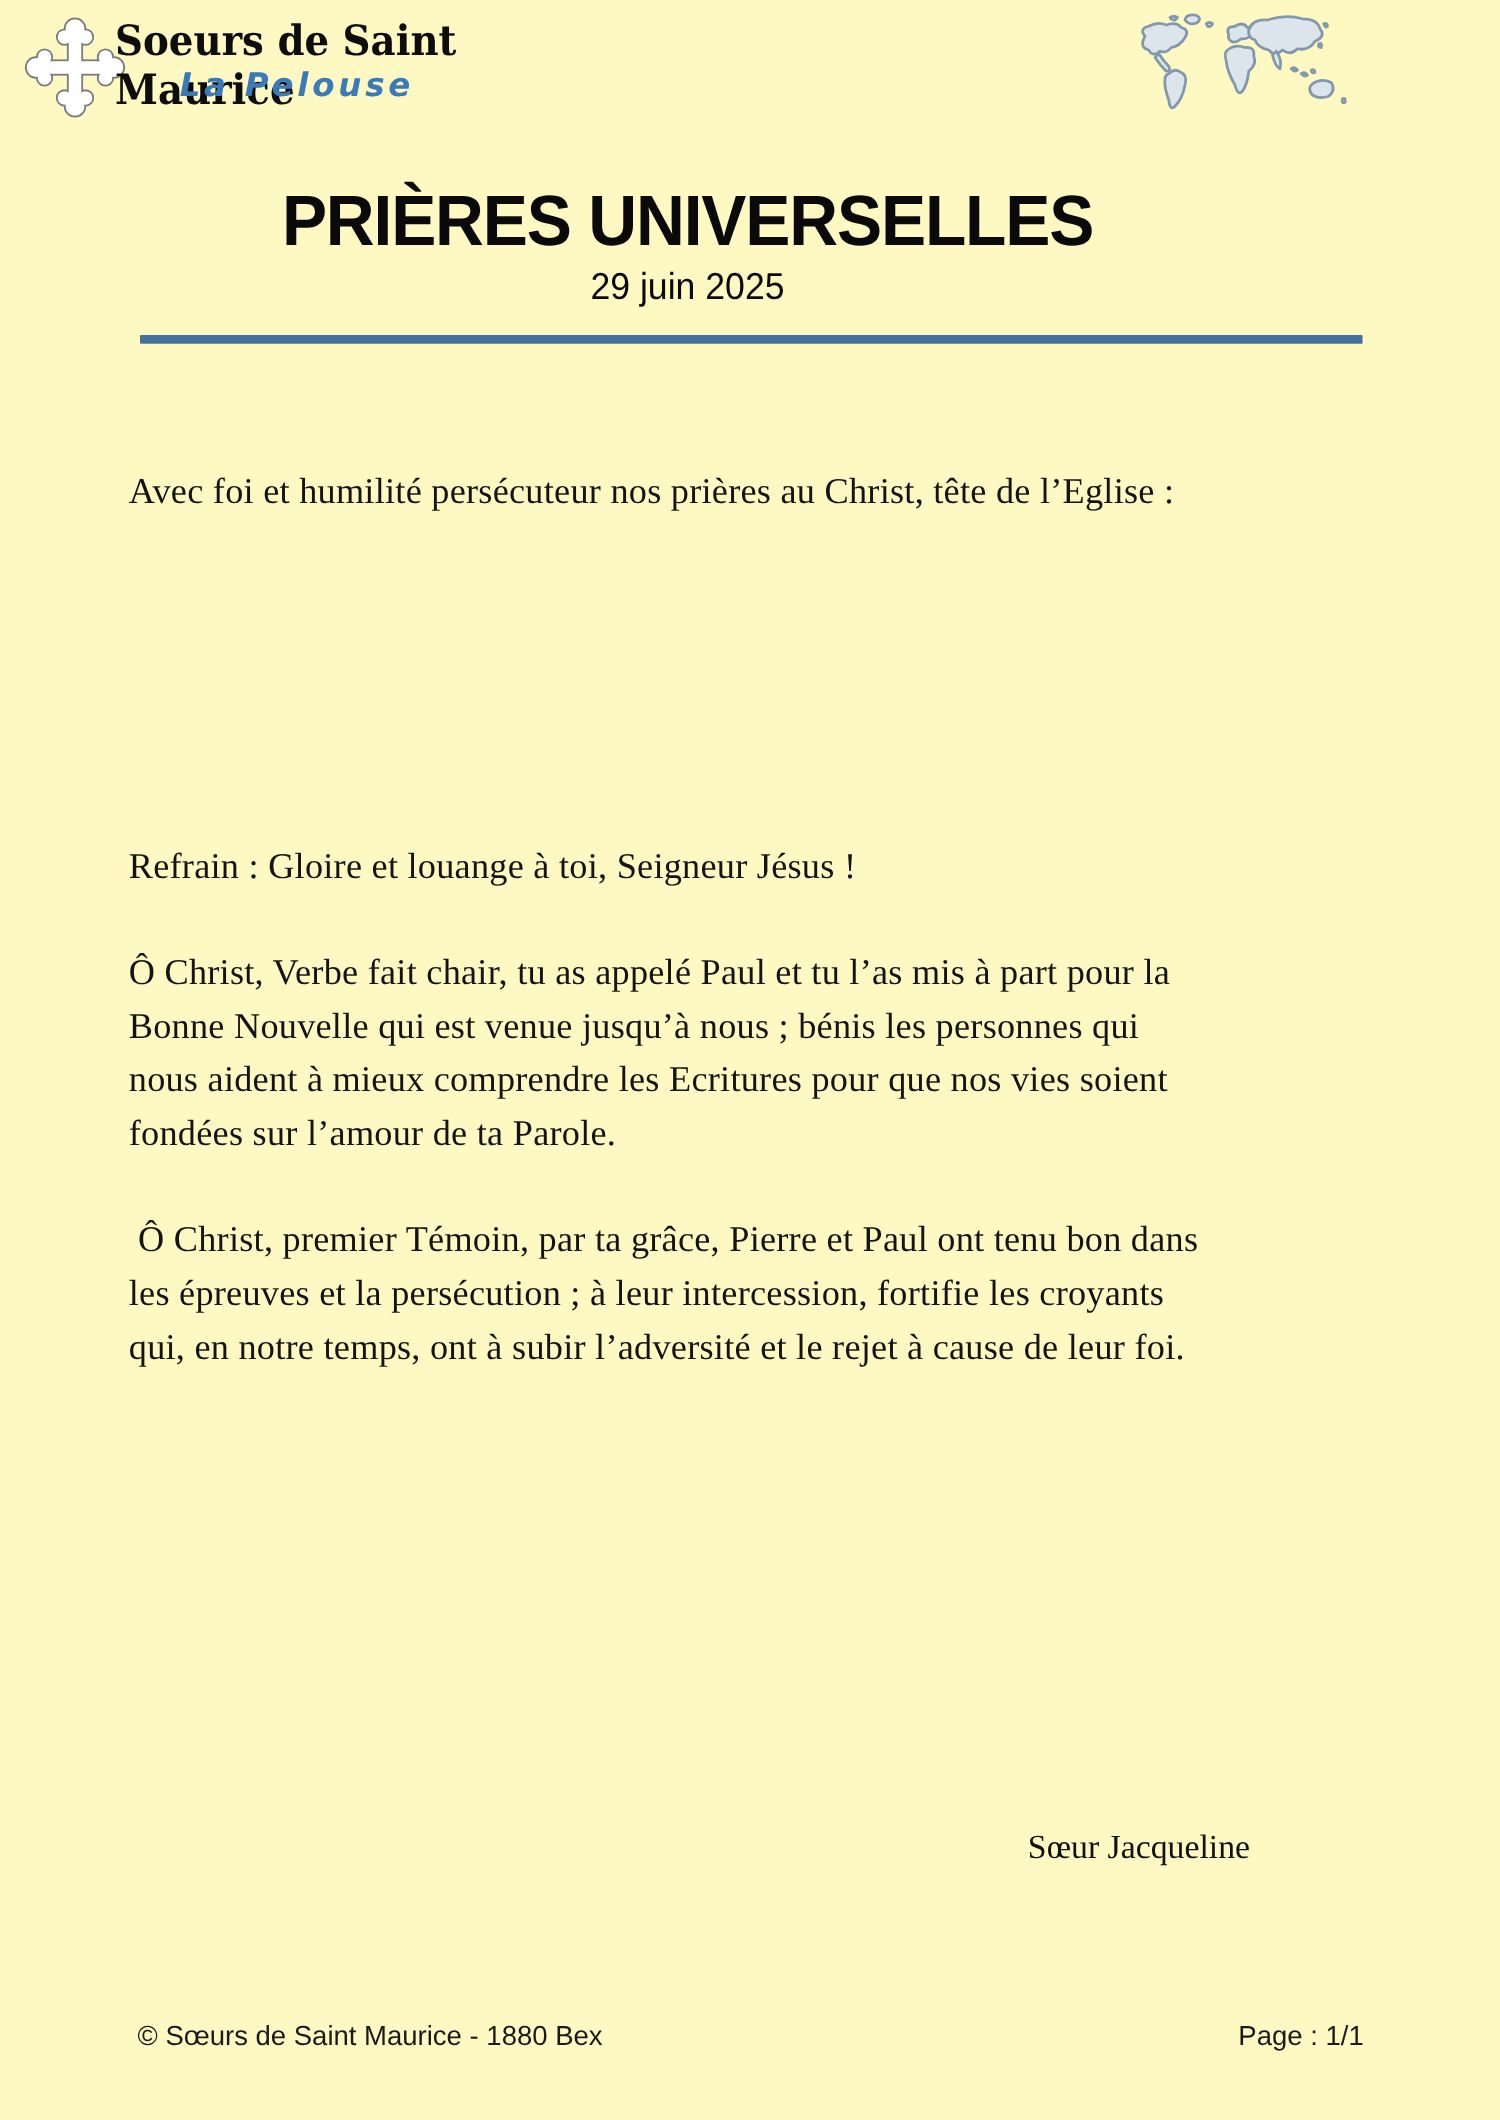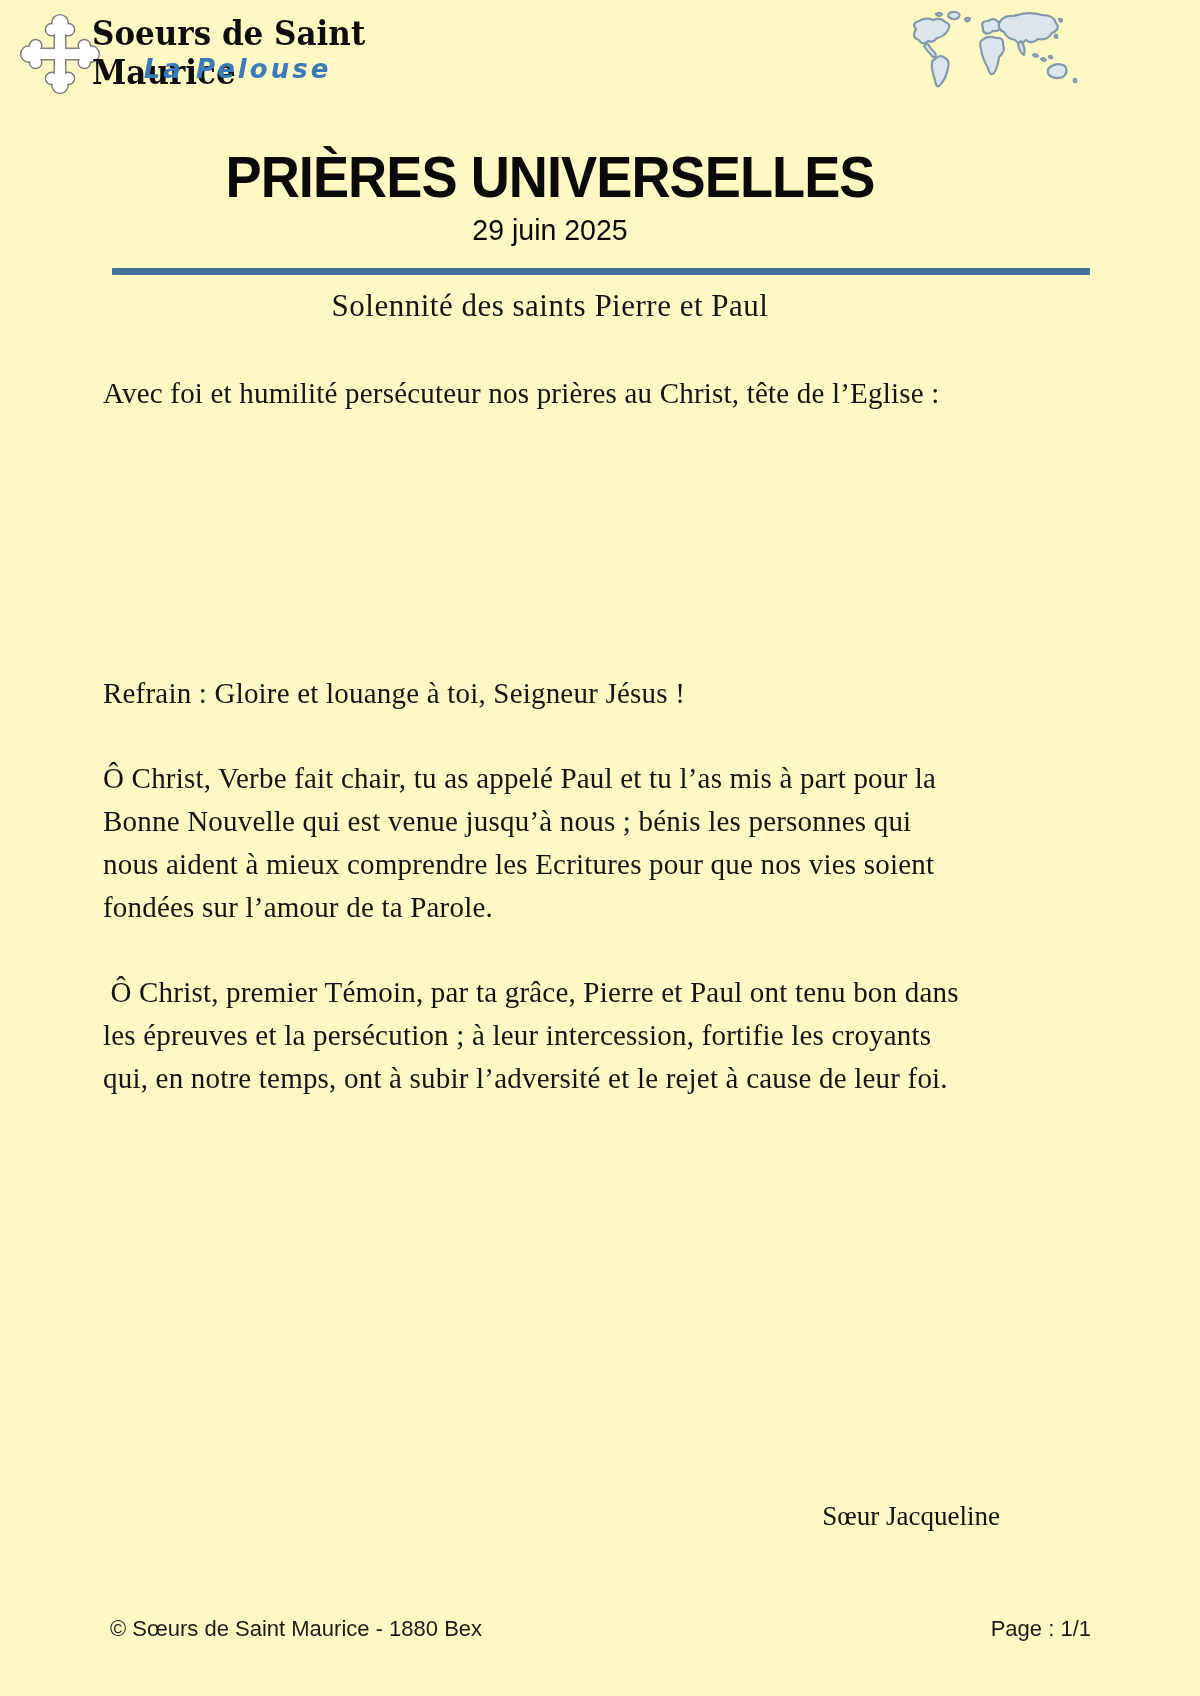--- a/index.html
+++ b/index.html
@@ -51,21 +51,21 @@
     white-space:pre-wrap;letter-spacing:0.2px;
   }
   .p-intro{top:372px;}
   .p-prayer1{top:459px;}
   .p-refrain{top:672px;}
   .p-prayer2{top:757px;}
   .p-prayer3{top:971px;}
   .p-prayer4{top:1143px;}
   .signature{
     position:absolute;right:200px;top:1462px;
-    font-family:"Liberation Serif", serif;font-size:27px;color:#111;margin-top:39px;
+    font-family:"Liberation Serif", serif;font-size:27px;color:#111;
   }
   
   .footer-copy{
     position:absolute;left:110px;top:1616px;
     font-family:"Liberation Sans", sans-serif;font-size:22px;color:#1a1a1a;
   }
   .footer-page{
     position:absolute;right:109px;top:1616px;
     font-family:"Liberation Sans", sans-serif;font-size:22px;color:#1a1a1a;
   }
@@ -130,21 +130,20 @@
 
     <path d="M164,60 Q171,55 179,59 Q183,65 177,70 Q168,73 163,68 Q160,63 164,60 Z"></path>
 
     <path d="M188,72 Q191,71 190,75 Q187,76 188,72 Z"></path>
   </svg>
 
   <div class="doc-title">PRIÈRES UNIVERSELLES</div>
   <div class="doc-date">29 juin 2025</div>
   <div class="title-rule"></div>
 
-  <div class="subtitle">Solennité des saints Pierre et Paul</div>
 
   <div class="body-par p-intro">Avec foi et humilité persécuteur nos prières au Christ, tête de l’Eglise :</div>
   <div class="body-par p-refrain">Refrain : Gloire et louange à toi, Seigneur Jésus !</div>
   <div class="body-par p-prayer2">Ô Christ, Verbe fait chair, tu as appelé Paul et tu l’as mis à part pour la
 Bonne Nouvelle qui est venue jusqu’à nous ; bénis les personnes qui
 nous aident à mieux comprendre les Ecritures pour que nos vies soient
 fondées sur l’amour de ta Parole.</div>
   <div class="body-par p-prayer3"> Ô Christ, premier Témoin, par ta grâce, Pierre et Paul ont tenu bon dans
 les épreuves et la persécution ; à leur intercession, fortifie les croyants
 qui, en notre temps, ont à subir l’adversité et le rejet à cause de leur foi.</div>

